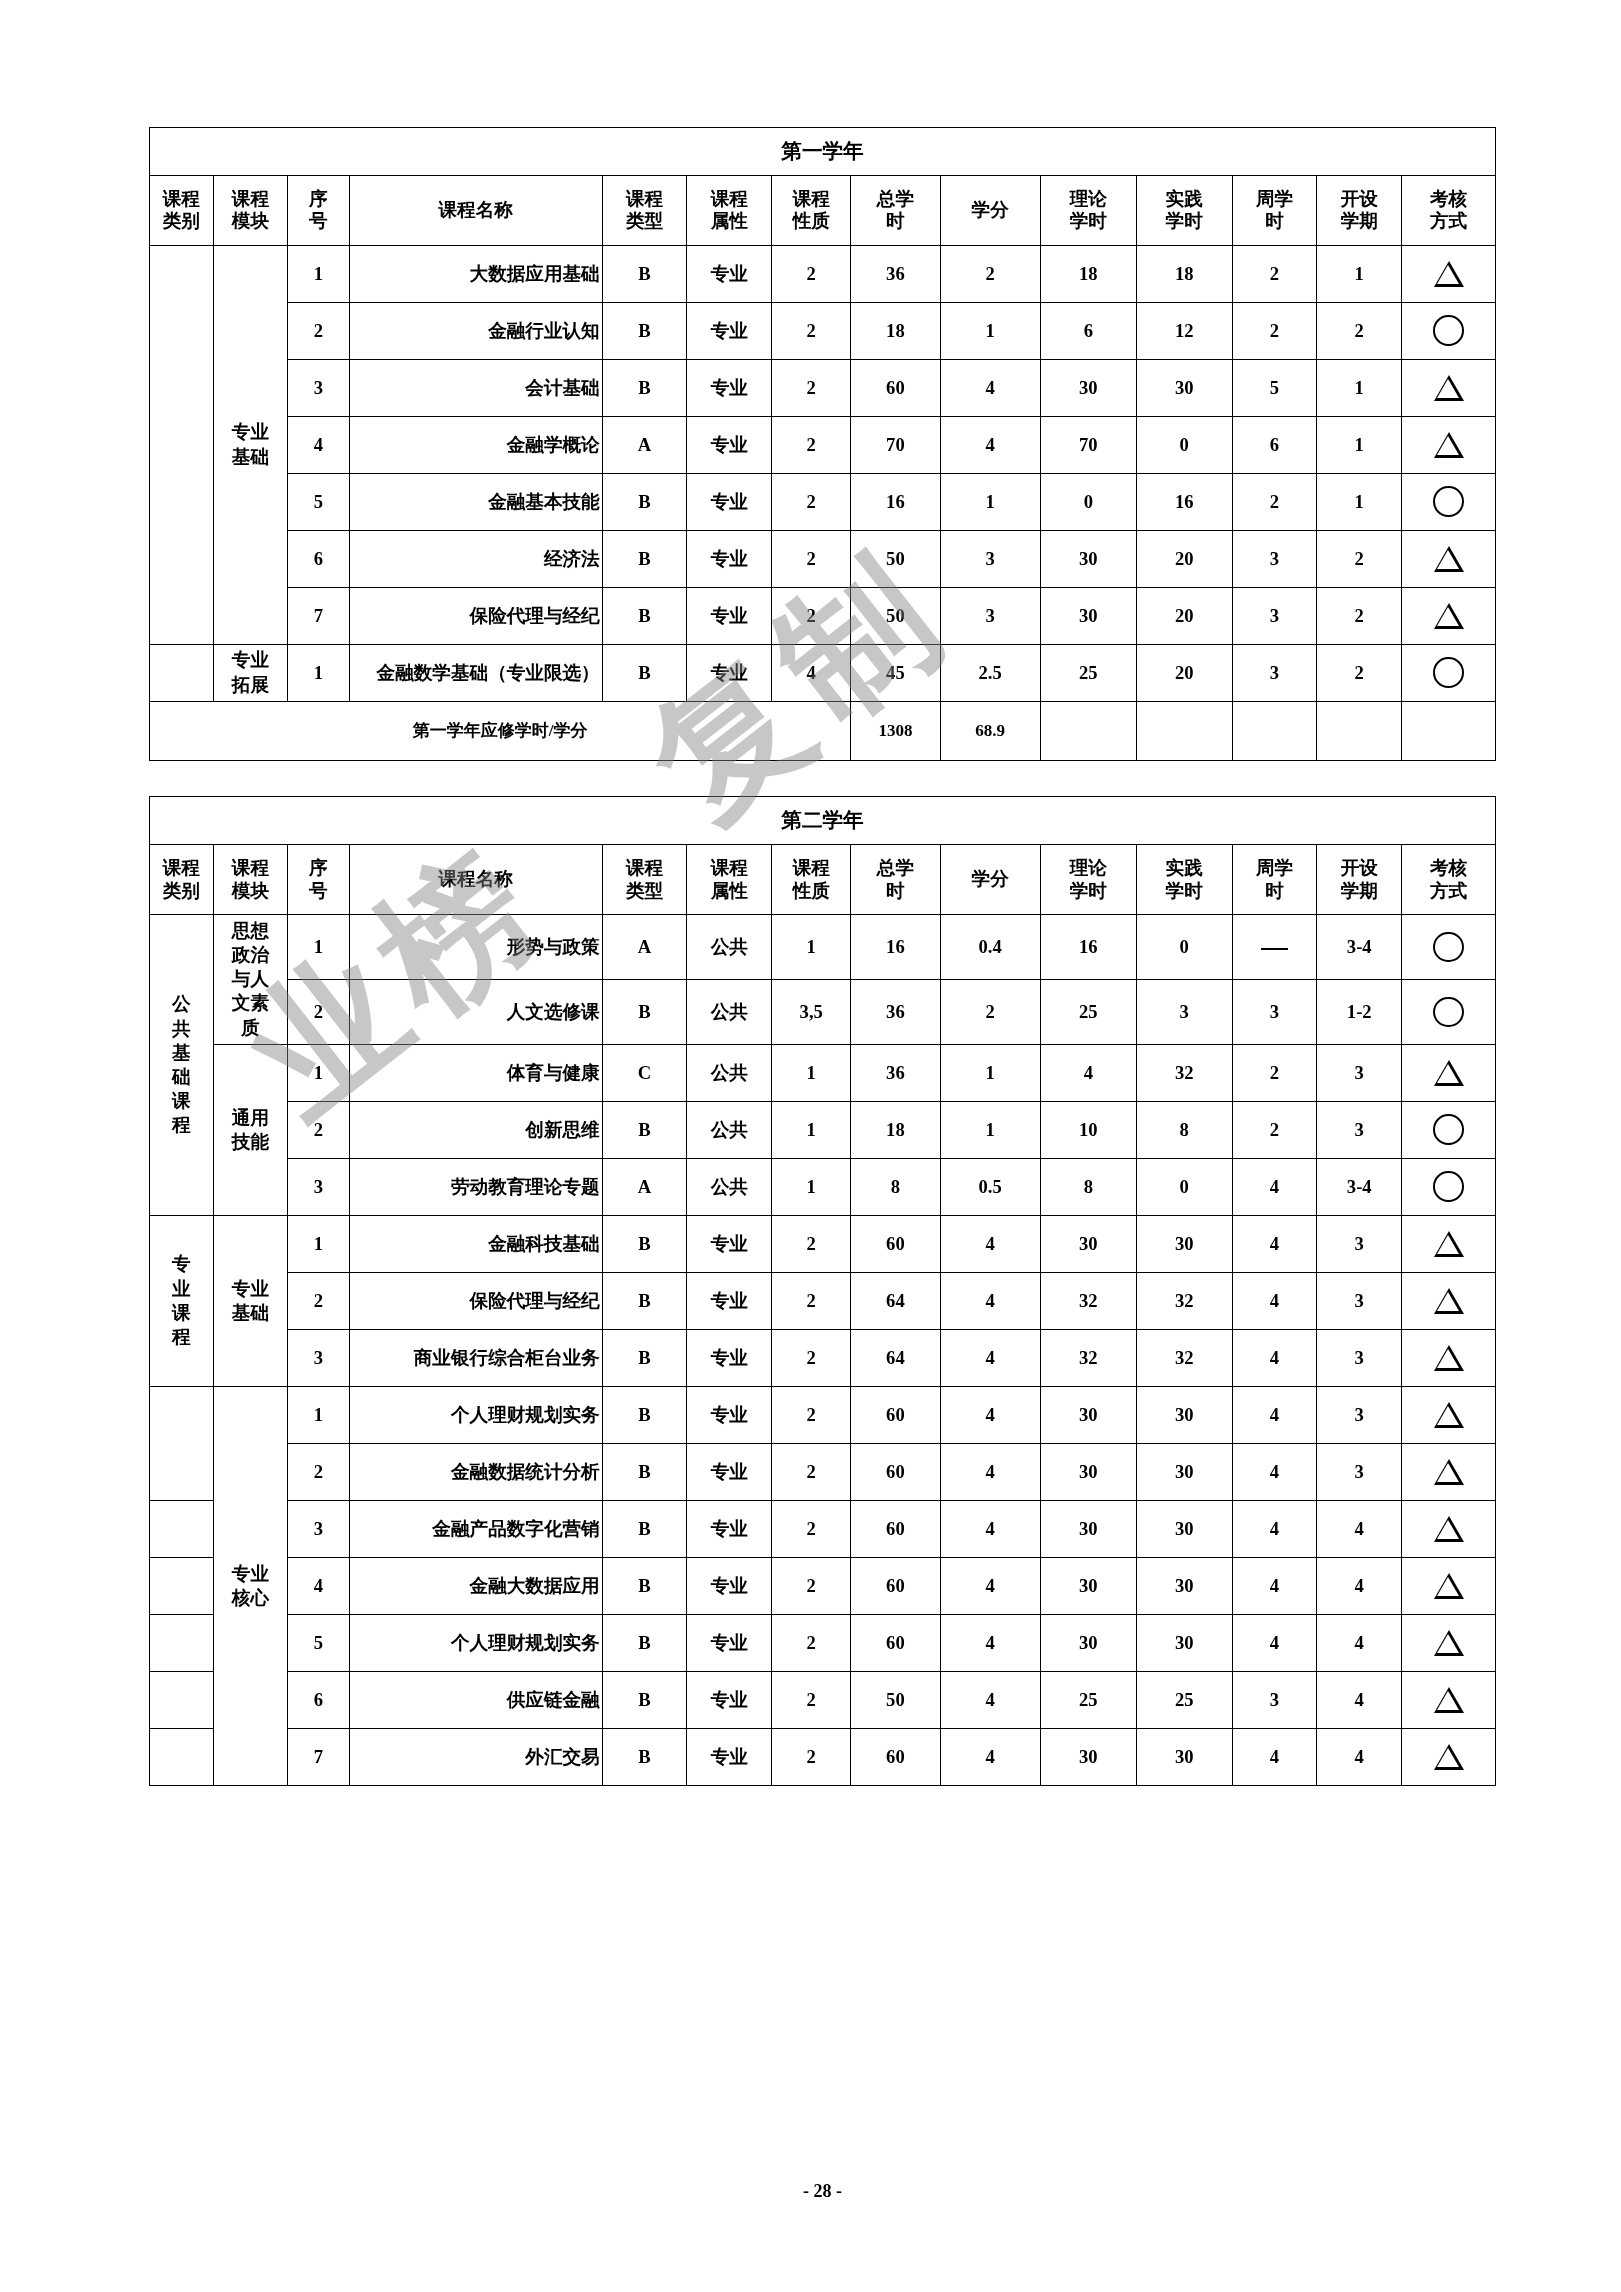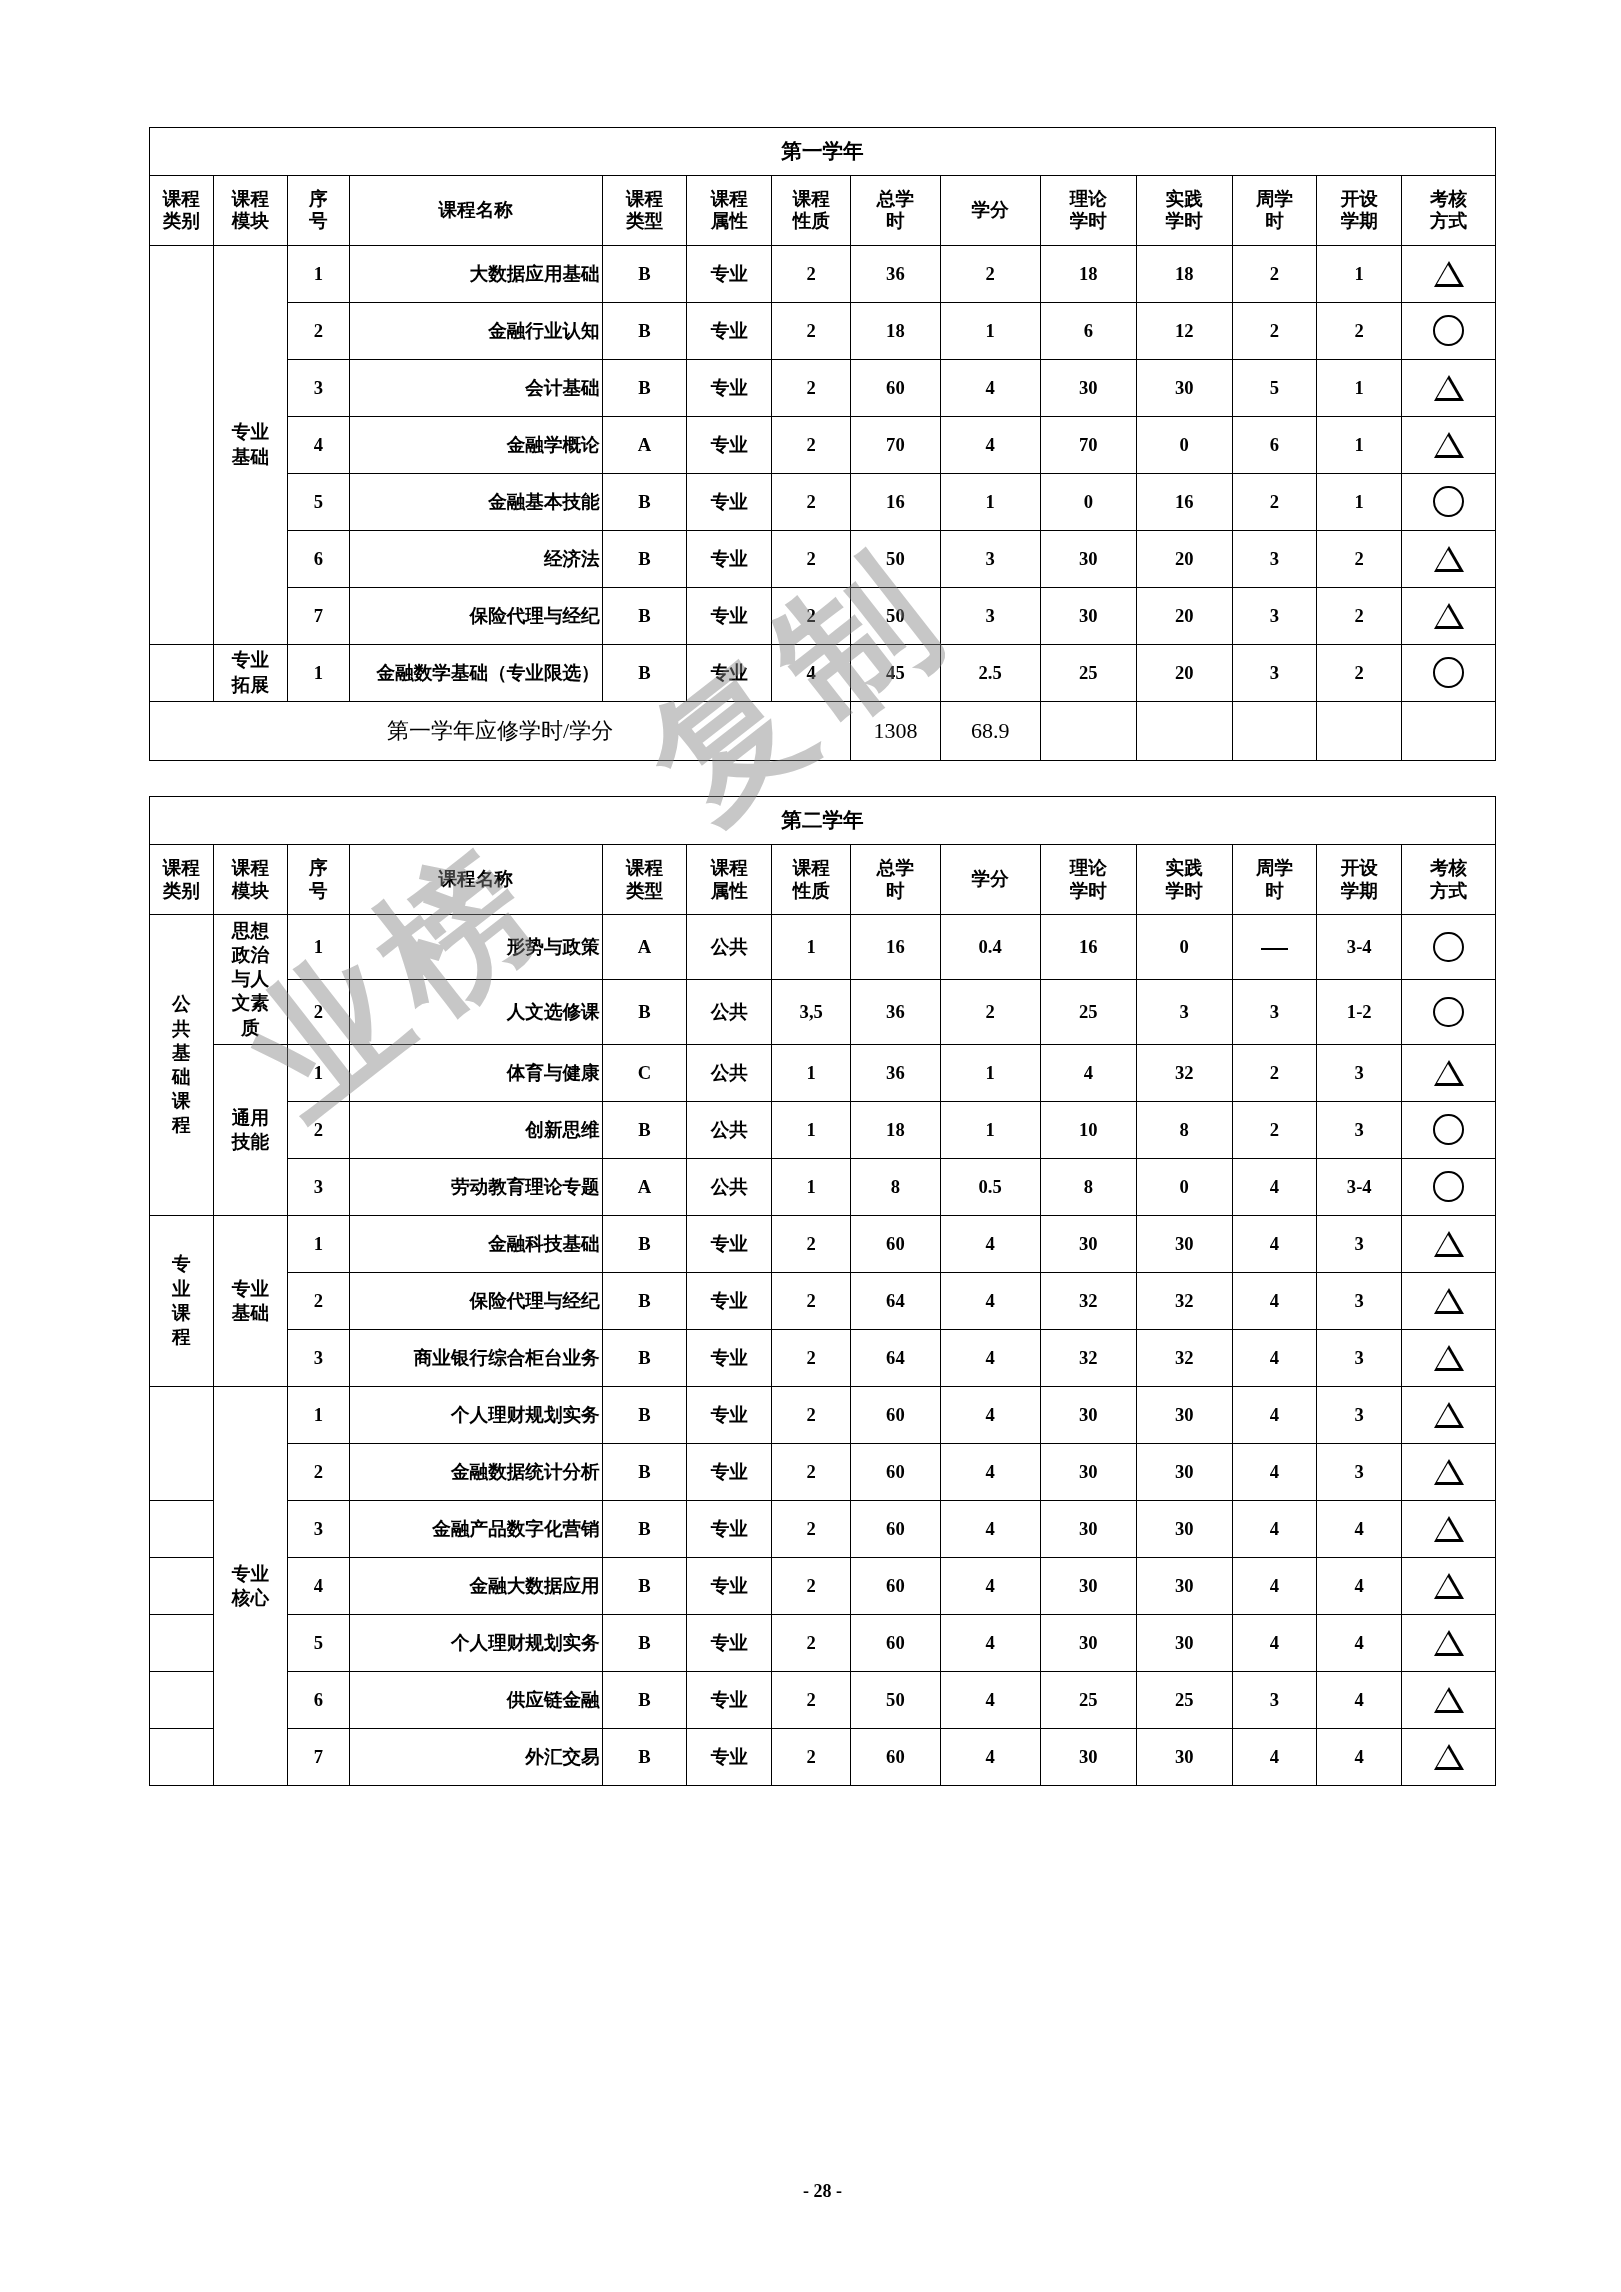--- a/index.html
+++ b/index.html
@@ -50,22 +50,22 @@
     padding-left:17.6px;
     font-weight:bold;
     font-size:18.6px;
   }
   .vert{
     font-size:18.6px;
     font-weight:bold;
     line-height:1.3;
   }
   .sum-label{
-    font-size:22px;
-    font-weight:normal;
+    font-size:17px;
+    font-weight:bold;
     height:51px;
   }
   .circle{
     width:26.5px;height:26.5px;
     border:2px solid #000;
     border-radius:50%;
     display:inline-block;
     vertical-align:middle;
   }
   .triangle{

